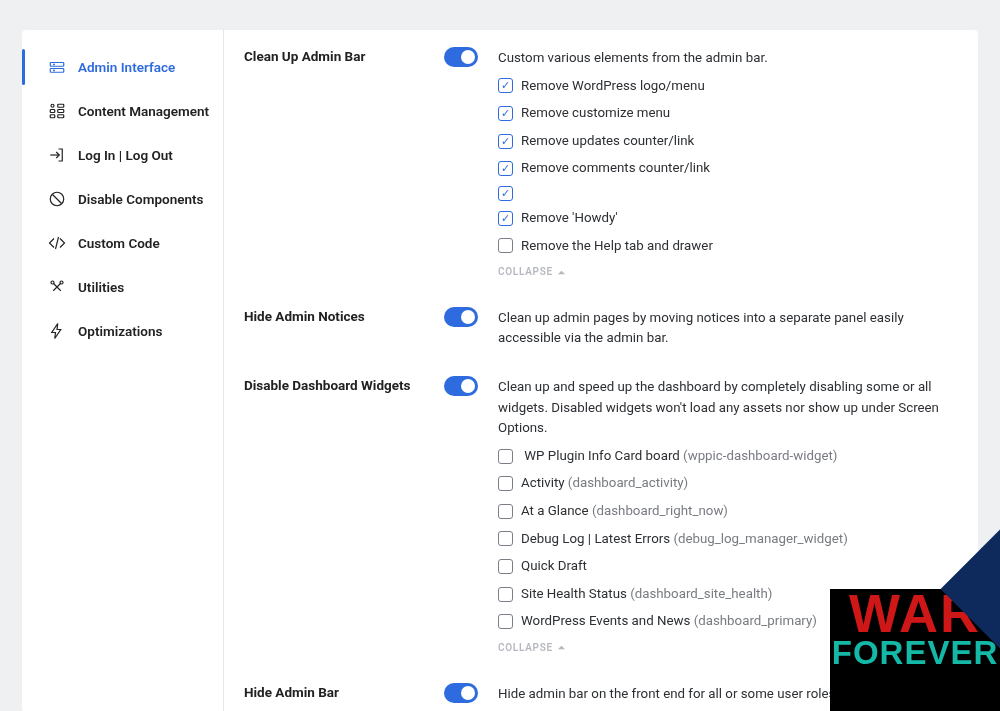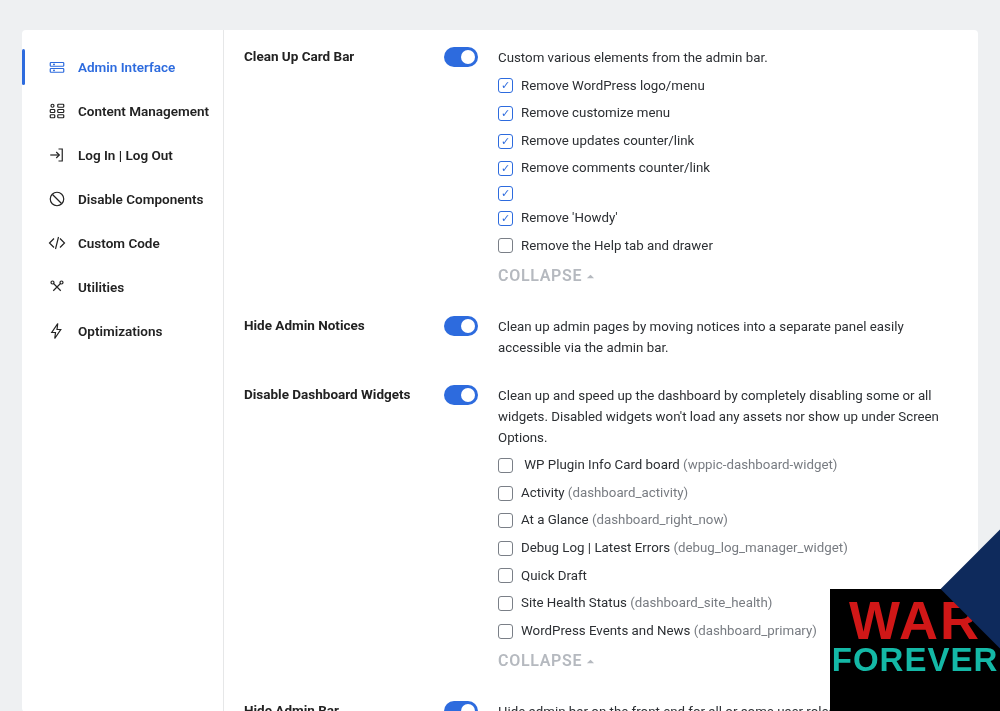--- a/index.html
+++ b/index.html
@@ -115,41 +115,40 @@
     display: flex;
     align-items: center;
     justify-content: center;
     color: #2d6bde;
     font-size: 11px;
     line-height: 1;
   }
   .check.unchecked { border-color: #7a7f87; color: transparent; }
   .collapse {
     margin-top: 8px;
-    font-size: 16px;
+    font-size: 10px;
     letter-spacing: 0.7px;
     color: #b5b9bf;
     font-weight: 600;
     display: flex;
     align-items: center;
     gap: 4px;
   }
   .collapse svg { width: 9px; height: 9px; fill: #b5b9bf; }
   .gray { color: #787c82; }
   
   .badge {
     position: absolute;
     right: 0;
     bottom: 0;
     width: 170px;
     height: 122px;
     background: #000;
     font-family: Impact, "Arial Black", sans-serif;
     text-align: center;
-    padding-top: 7px;
     user-select: none;
   }
   .badge::before {
     content: "";
     position: absolute;
     top: -42px;
     right: -42px;
     width: 84px;
     height: 84px;
     background: #0e2a5c;
@@ -232,21 +231,21 @@
             <path d="M13 2L5 14h5l-1 8 8-12h-5l1-8z"></path>
           </svg>
       </span>
       <span>Optimizations</span>
     </div>
   </nav>
 
   <div class="main">
 
     <div class="section">
-      <div class="sec-title">Clean Up Card Bar</div>
+      <div class="sec-title">Clean Up Admin Bar</div>
       <div class="toggle"></div>
       <div class="desc">
         <span>Custom various elements from the admin bar.</span>
         <div class="sub-list">
           <div class="check-row">
               <span class="check">✓</span>
               <span>Remove WordPress logo/menu</span>
             </div>
           <div class="check-row">
               <span class="check">✓</span>

